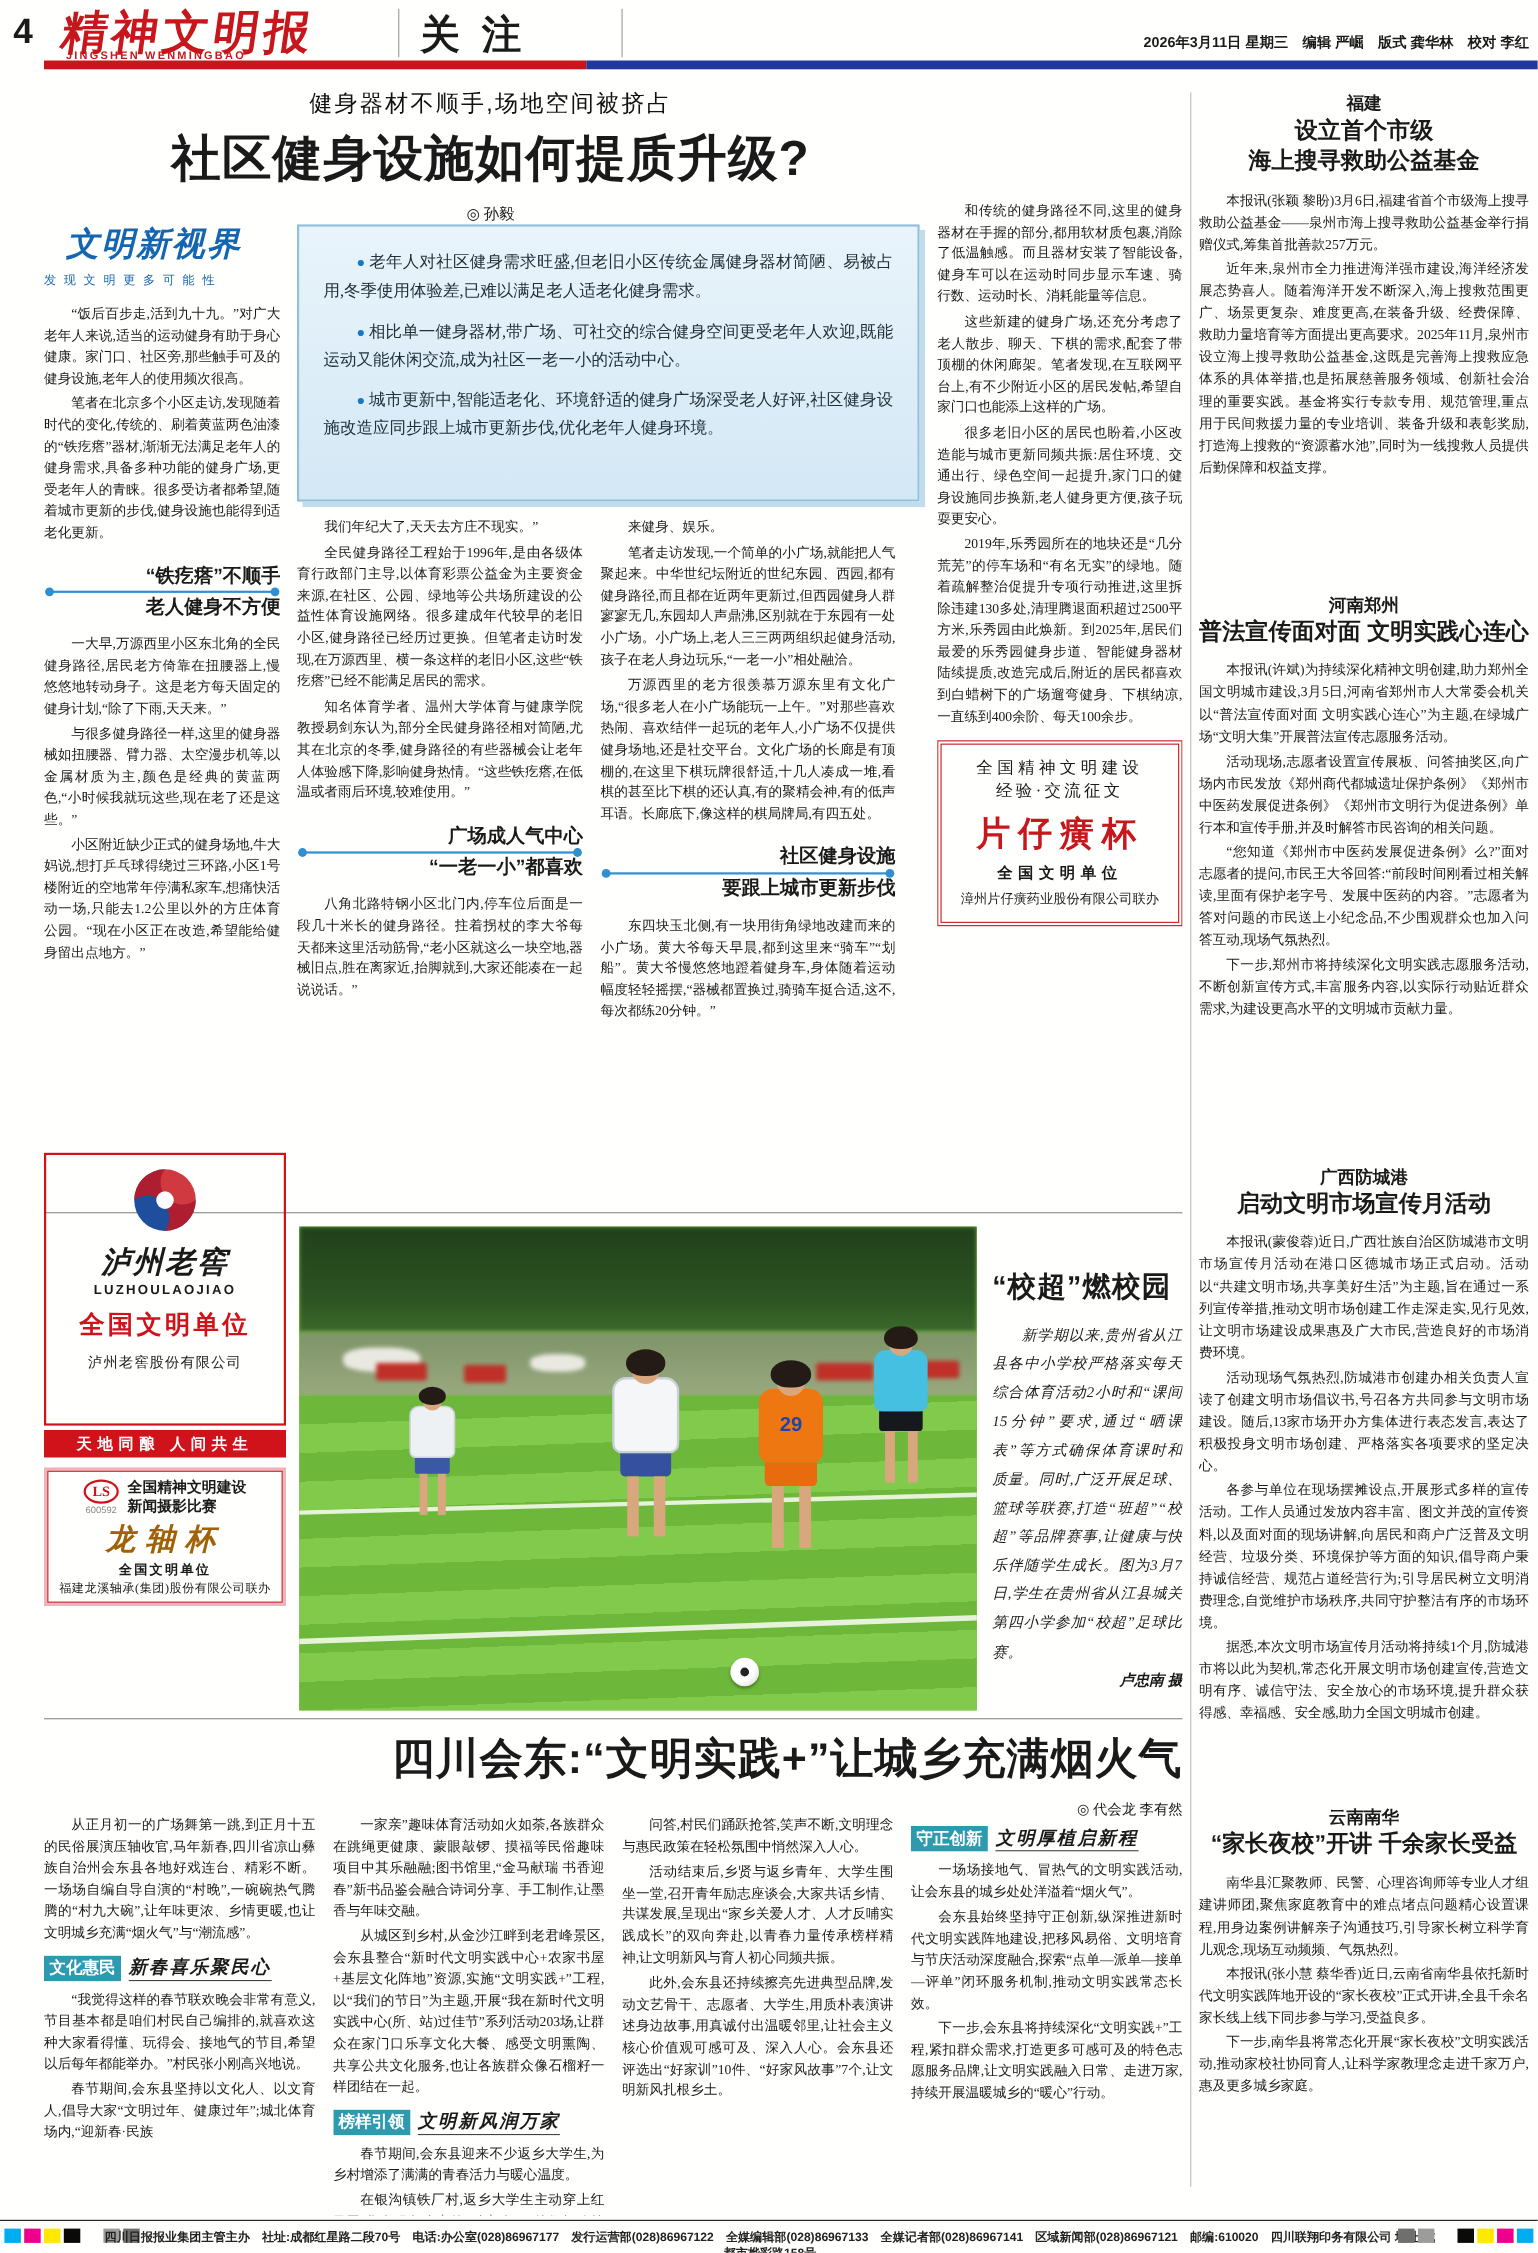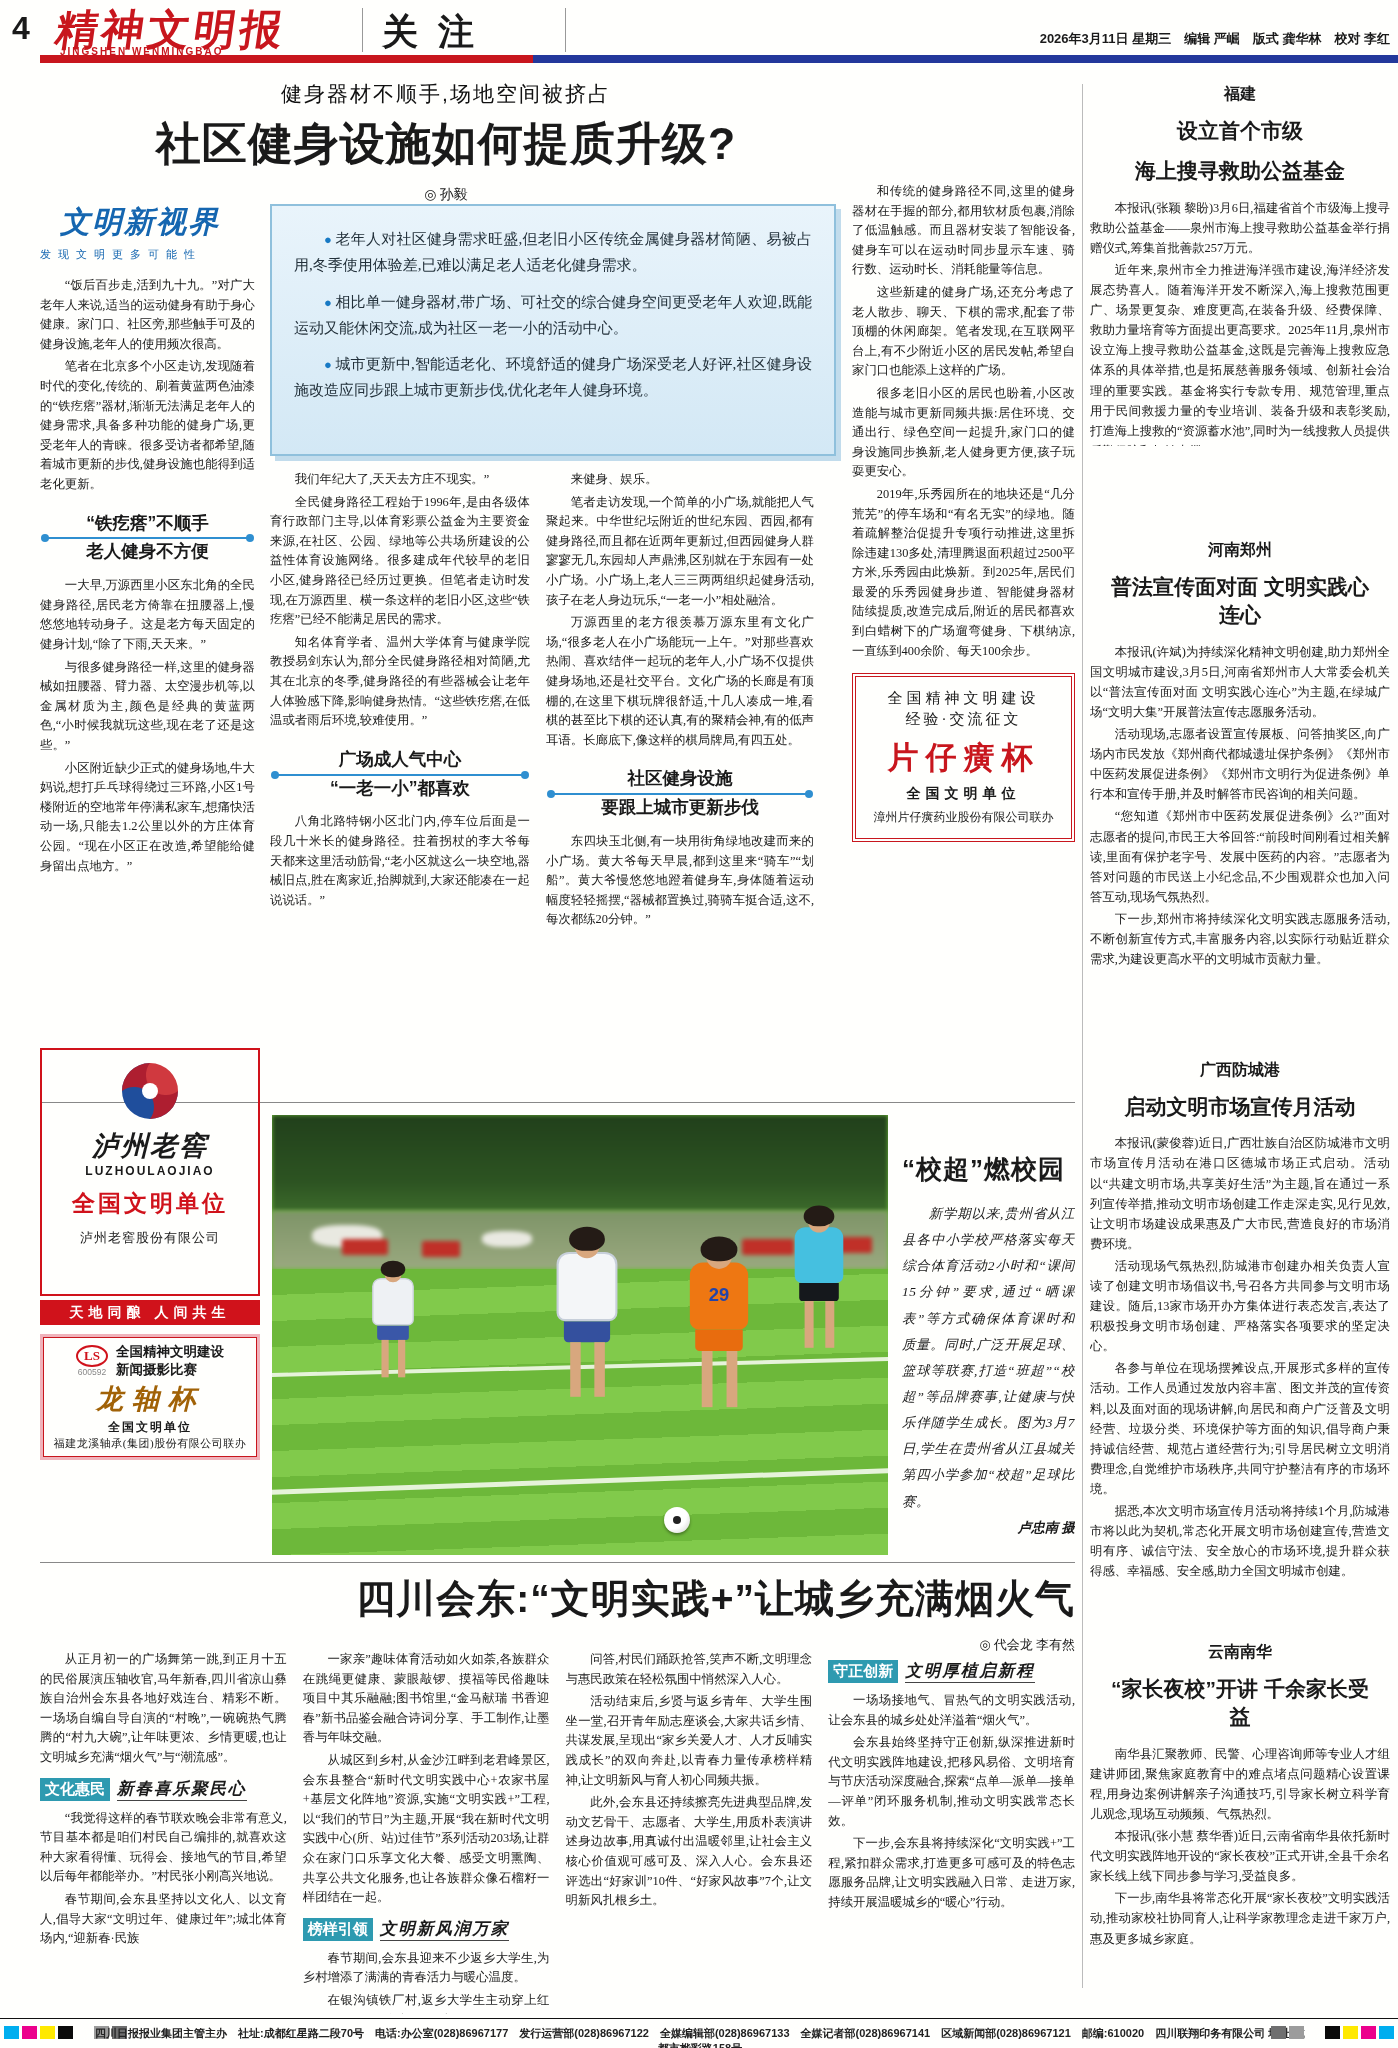--- a/index.html
+++ b/index.html
@@ -18,21 +18,21 @@
   
   .m-head{left:40px;top:80px;width:812px;text-align:center;}
   .kicker{font-family:"Liberation Sans",sans-serif;font-size:21px;letter-spacing:2px;color:#111;}
   .m-title{font-family:"Liberation Sans",sans-serif;font-size:45px;font-weight:900;letter-spacing:1px;margin-top:6px;}
   .byline{font-size:14px;margin-top:12px;color:#222;}
   .plist p{margin:0 0 3px;text-indent:2em;text-align:justify;font-size:12.4px;line-height:1.58;}
   .col{overflow:hidden;}
   .brand-col{left:40px;top:202px;width:215px;height:895px;}
   .brand-t{font-family:"Liberation Sans",sans-serif;color:#1566b0;font-size:30px;font-weight:900;font-style:italic;letter-spacing:2px;margin-left:20px;}
   .brand-s{color:#1566b0;font-family:"Liberation Sans",sans-serif;font-size:11px;letter-spacing:7px;margin:4px 0 14px;}
-  .subhead{position:relative;text-align:center;font-family:"Liberation Sans",sans-serif;font-weight:900;font-size:17.5px;line-height:1.65;margin:14px 0 10px;}
+  .subhead{position:relative;text-align:right;font-family:"Liberation Sans",sans-serif;font-weight:900;font-size:17.5px;line-height:1.65;margin:14px 0 10px;}
   .subhead .ln{display:block;position:relative;z-index:1;}
   .subhead .deco{position:absolute;left:2px;right:2px;top:50%;height:2px;background:#2f8fd0;}
   .subhead .deco::before,.subhead .deco::after{content:"";position:absolute;top:-3px;width:8px;height:8px;border-radius:50%;background:#2f8fd0;}
   .subhead .deco::before{left:-1px;}.subhead .deco::after{right:-1px;}
   .summary{left:270px;top:204px;width:566px;height:252px;background:linear-gradient(180deg,#e9f4fb,#d3e8f5);
            border:2px solid #8fc0dc;box-shadow:5px 5px 0 #c2dcec;box-sizing:border-box;padding:20px 22px;}
   .summary p{margin:0 0 10px;font-size:15px;line-height:1.75;text-align:justify;text-indent:2em;color:#22303a;}
   .summary p::before{content:"● ";color:#1779c4;font-size:13px;}
   .colA{left:270px;top:470px;width:260px;height:628px;}
   .colB{left:546px;top:470px;width:268px;height:628px;}
@@ -40,21 +40,21 @@
   .essaybox{border:4px double #c8161d;margin-top:12px;padding:12px 6px;text-align:center;}
   .eb1{font-size:15px;letter-spacing:4px;}
   .eb2{font-size:15px;letter-spacing:3px;margin-top:2px;}
   .eb-title{color:#c8161d;font-size:31px;font-weight:900;letter-spacing:7px;margin:8px 0 6px;font-family:"Liberation Sans",sans-serif;}
   .eb3{font-size:14px;font-weight:bold;letter-spacing:5px;}
   .eb4{font-size:12px;margin-top:6px;}
   .hr{background:#888;height:1px;}
   
   .sb{left:1090px;width:300px;}
   .sb-kicker{text-align:center;font-family:"Liberation Sans",sans-serif;font-weight:bold;font-size:16px;}
-  .sb-title p{margin:12px;text-align:center;font-family:"Liberation Sans",sans-serif;font-weight:900;font-size:21px;line-height:1.35;}
+  .sb-title p{margin:0;text-align:center;font-family:"Liberation Sans",sans-serif;font-weight:900;font-size:21px;line-height:1.35;}
   .sb-body{margin-top:10px;}
   .sb-body p{margin:0 0 2px;font-size:12.4px;line-height:1.62;text-align:justify;text-indent:2em;}
   
   .luzhou{left:40px;top:1048px;width:220px;height:248px;border:2px solid #d0121b;box-sizing:border-box;text-align:center;padding-top:8px;}
   .lz-cn{font-size:27px;font-weight:900;font-style:italic;letter-spacing:2px;}
   .lz-py{font-family:"Liberation Sans",sans-serif;font-size:12px;font-weight:bold;letter-spacing:2px;}
   .lz-honor{color:#d0121b;font-size:23px;font-weight:900;letter-spacing:3px;margin-top:10px;font-family:"Liberation Sans",sans-serif;}
   .lz-co{font-size:13px;margin-top:10px;letter-spacing:1px;}
   .lz-slogan{left:40px;top:1300px;width:220px;height:25px;background:#d0121b;color:#fff;text-align:center;
              font-family:"Liberation Sans",sans-serif;font-weight:bold;font-size:14px;letter-spacing:5px;line-height:25px;}

